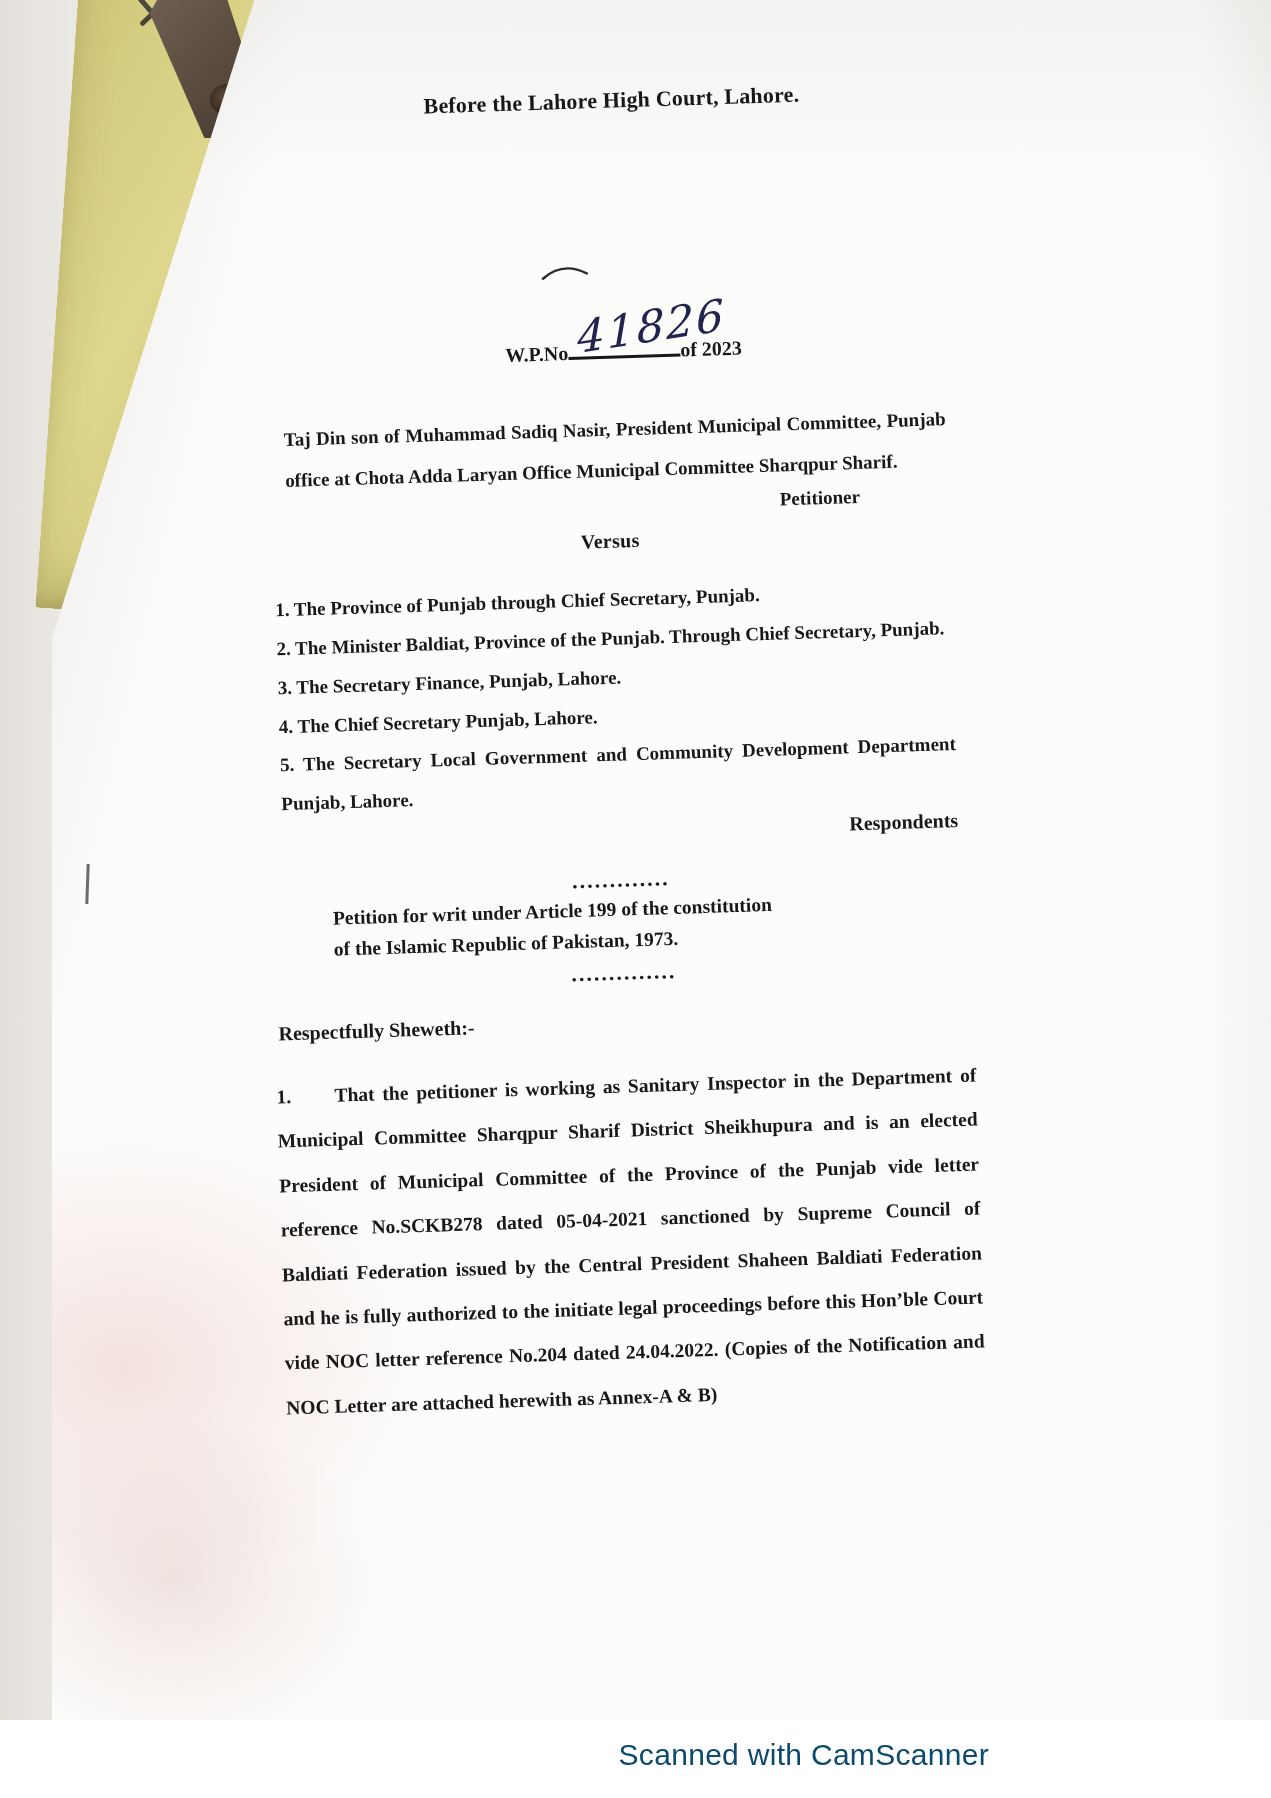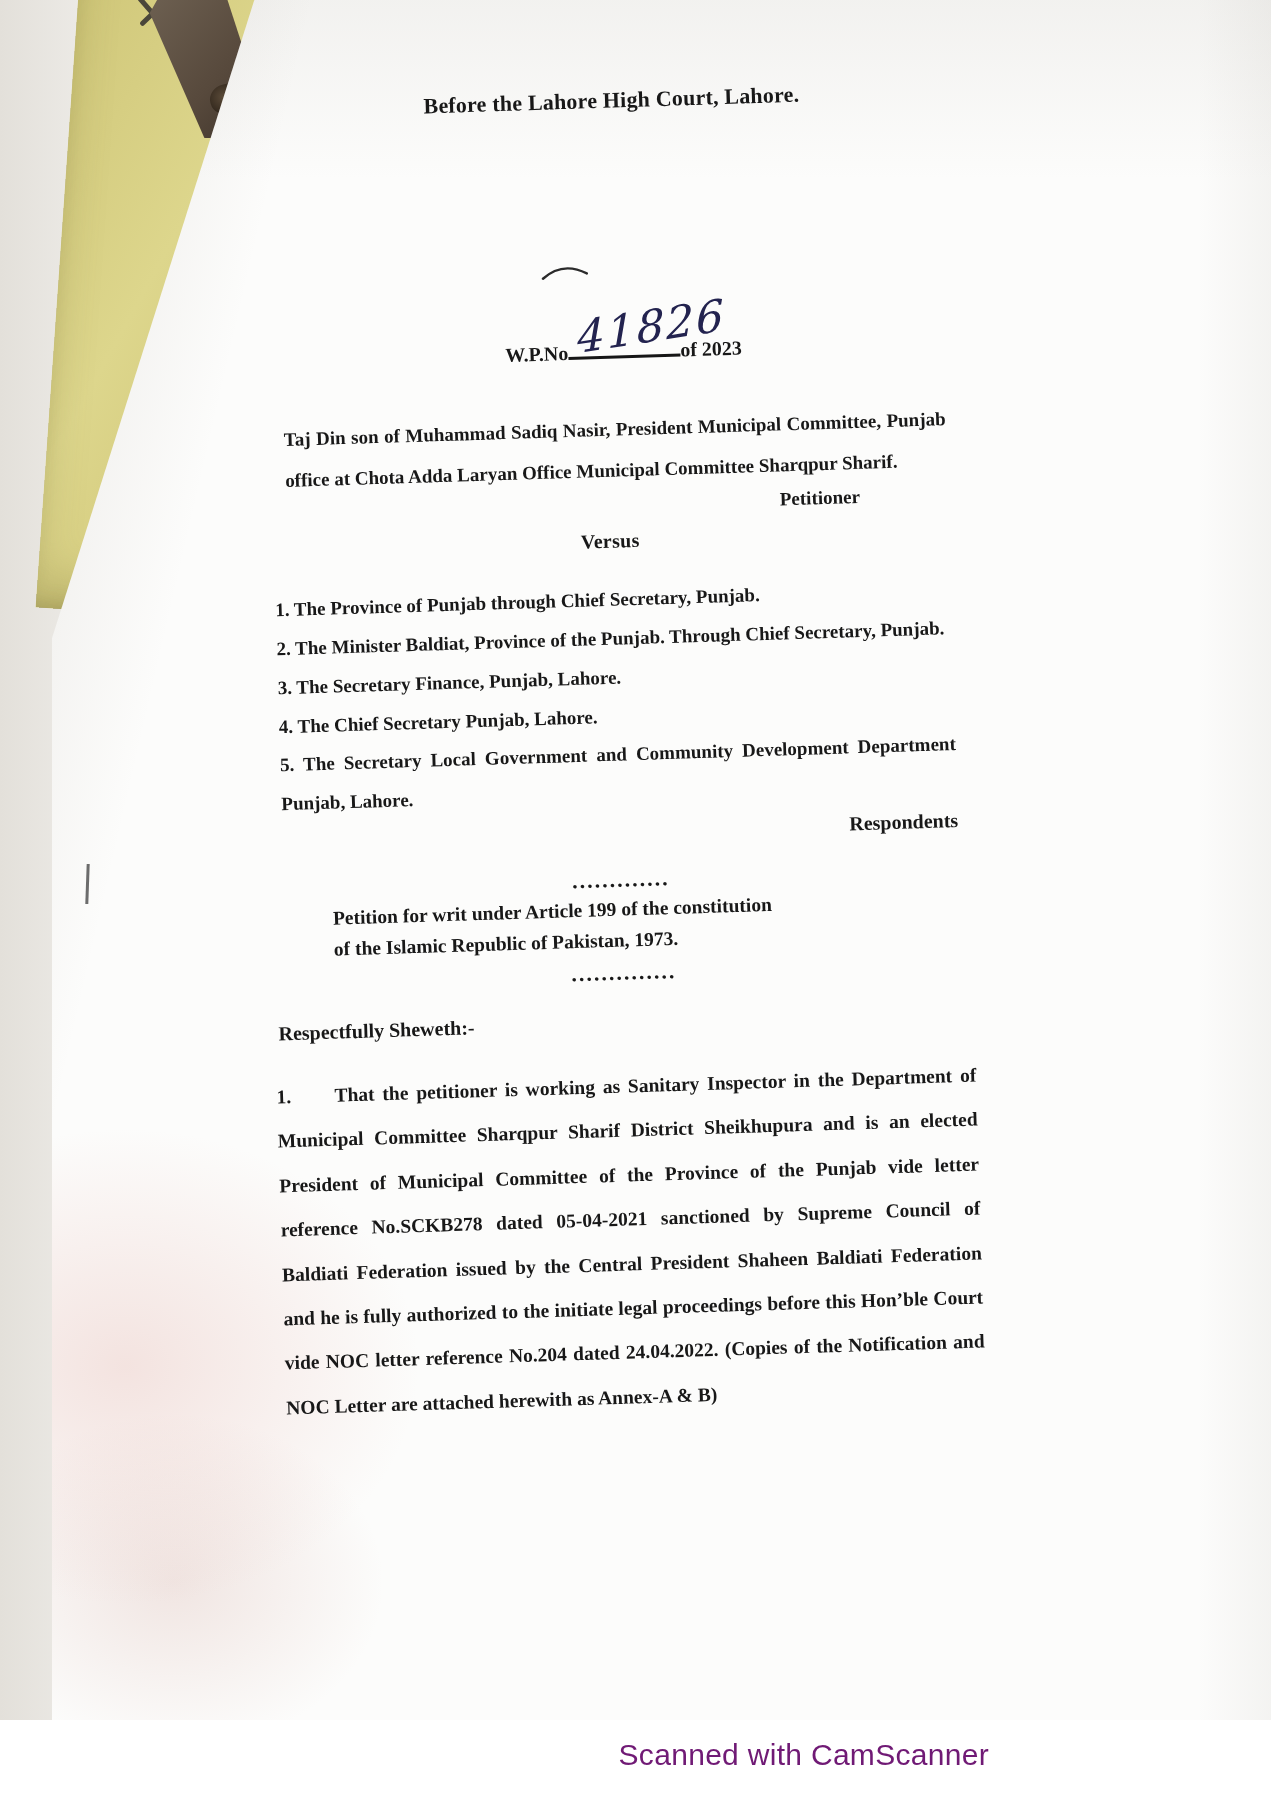--- a/index.html
+++ b/index.html
@@ -72,21 +72,21 @@
   .petition-heading{ margin:4px 0 0 72px;width:560px;text-align:left;line-height:1.55;font-size:19.5px; }
   .sheweth{ margin:28px 0 0 14px;font-size:20px; }
   .para{ margin:30px 0 0 10px;width:700px;text-align:justify;line-height:2.28;font-size:19.5px; }
   .para .pnum{ display:inline-block;width:58px; }
   
   .scanbar{
     position:absolute;left:0;bottom:0;width:1271px;height:78px;background:#ffffff;z-index:6;
   }
   .scanbar .wm{
     position:absolute;right:282px;top:18px;
-    font-family:"Liberation Sans", sans-serif;font-size:30px;color:#701a75;letter-spacing:.3px;
+    font-family:"Liberation Sans", sans-serif;font-size:30px;color:#0c4a6e;letter-spacing:.3px;
   }
 </style>
 </head>
 <body>
 
 <div class="folder">
   <svg class="folder-marks" width="228" height="120" viewBox="0 0 228 120">
     <path d="M62 36 L84 58 M84 40 L66 60" stroke="#4a463a" stroke-width="5" fill="none" stroke-linecap="round"></path>
     <path d="M96 44 q6 10 2 16" stroke="#55503f" stroke-width="4" fill="none" stroke-linecap="round"></path>
     <circle cx="110" cy="52" r="4" fill="#5a5443"></circle>

